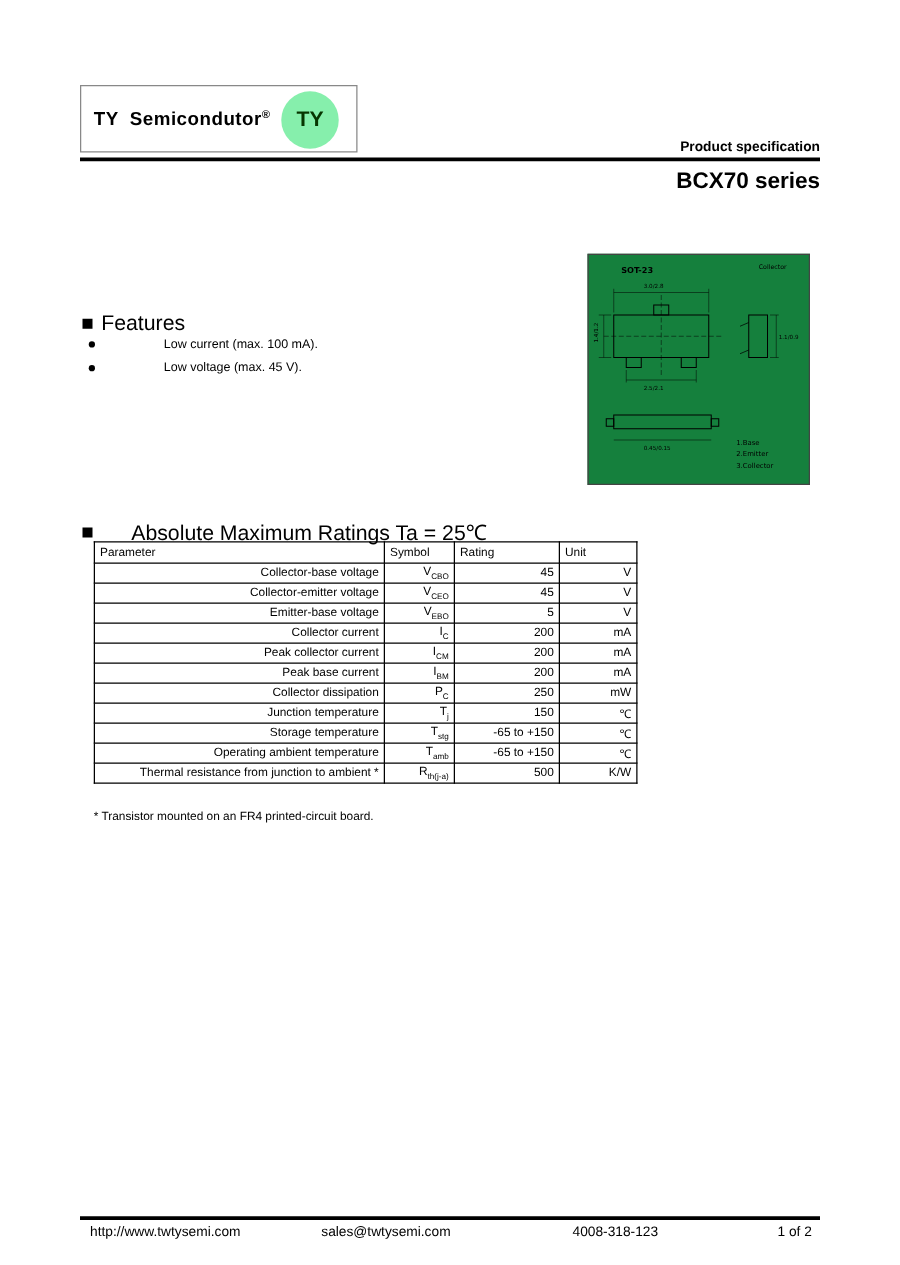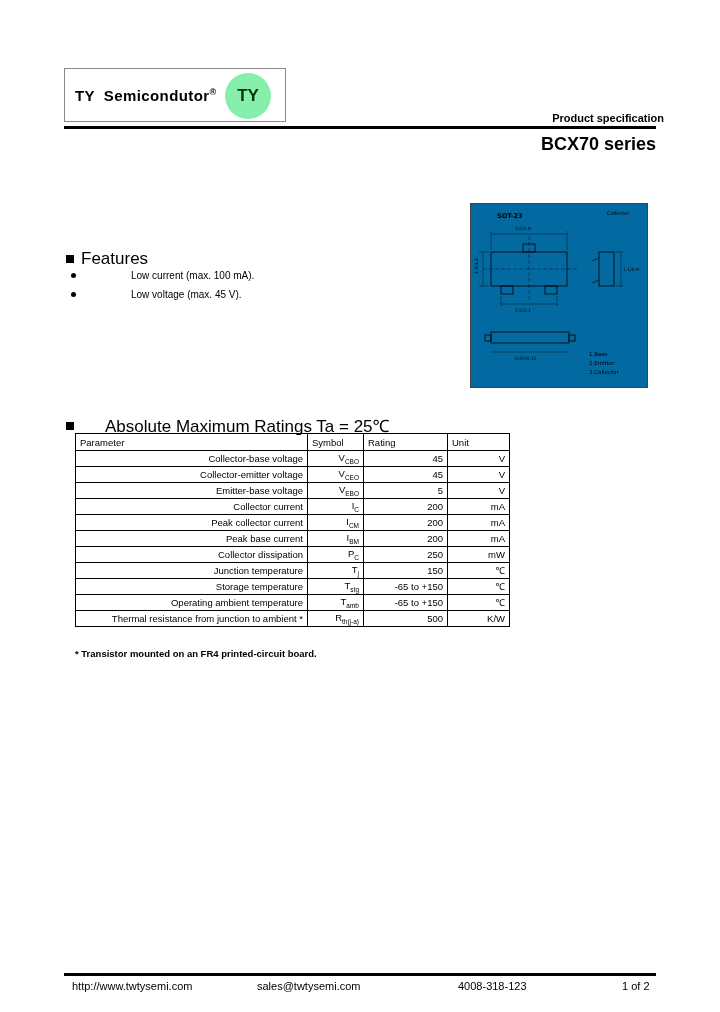--- a/index.html
+++ b/index.html
@@ -15,46 +15,46 @@
     border:1px solid #888; background:#fff; display:flex; align-items:center;
   }
   .brand { font-weight:bold; font-size:15px; padding-left:10px; letter-spacing:.4px; white-space:pre; }
   .brand sup { font-size:9px; }
   .logo-circle {
     position:absolute; left:160px; top:4px; width:46px; height:46px;
     border-radius:50%; background:#86efac; display:flex; align-items:center; justify-content:center;
     font-weight:bold; font-size:17px; color:#073500;
   }
   .header-rule { position:absolute; left:64px; width:592px; top:126px; height:3px; background:#000; }
-  .product-spec { position:absolute; right:56px; top:112px; font-size:11px; font-weight:bold; }
+  .product-spec { position:absolute; right:64px; top:112px; font-size:11px; font-weight:bold; }
   .series-title { position:absolute; right:64px; top:134px; font-size:18px; font-weight:bold; }
 
   
-  .pkg-box { position:absolute; left:470px; top:203px; width:178px; height:185px; border:1px solid #444; background:#0369a1; }
+  .pkg-box { position:absolute; left:470px; top:203px; width:178px; height:185px; border:1px solid #444; background:#15803d; }
 
   
   .section-head { position:absolute; left:66px; font-size:17px; font-weight:normal; display:flex; align-items:center; }
   .sq { display:inline-block; width:8px; height:8px; background:#000; margin-right:7px; flex:0 0 auto; }
   .features-head { top:249px; }
   .ratings-head { top:414px;gap:24px; }
   .feature-item { position:absolute; left:71px; font-size:10px; display:flex; align-items:center;gap:48px; }
   .dot { display:inline-block; width:5px; height:5px; border-radius:50%; background:#000; margin-right:7px; flex:0 0 auto; }
   .feat-1 { top:270px; }
   .feat-2 { top:289px; }
 
   
   .ratings-table { position:absolute; left:75px; top:433px; border-collapse:collapse; font-size:9.5px; }
   .ratings-table th, .ratings-table td { border:1px solid #000; height:16px; padding:1px 4px; font-weight:normal;text-align:right; }
   .ratings-table th { text-align:left; height:17px; }
   .col-param { width:232px; text-align:left; }
   .col-sym   { width:56px;  text-align:center; }
   .col-rate  { width:84px;  text-align:center; }
   .col-unit  { width:62px;  text-align:center; }
   .ratings-table sub { font-size:6.5px; }
-  .footnote { position:absolute; left:75px; top:648px; font-size:9.5px;font-weight:bold; }
+  .footnote { position:absolute; left:75px; top:648px; font-size:9.5px; }
 
   
   .footer-rule { position:absolute; left:64px; width:592px; top:973px; height:3px; background:#000; }
   .footer-item { position:absolute; top:980px; font-size:11px; font-weight:normal; }
   .f-web   { left:72px; }
   .f-mail  { left:257px; }
   .f-phone { left:458px; }
   .f-page  { left:622px; }
 
   svg text { font-family:"DejaVu Sans", sans-serif; }

